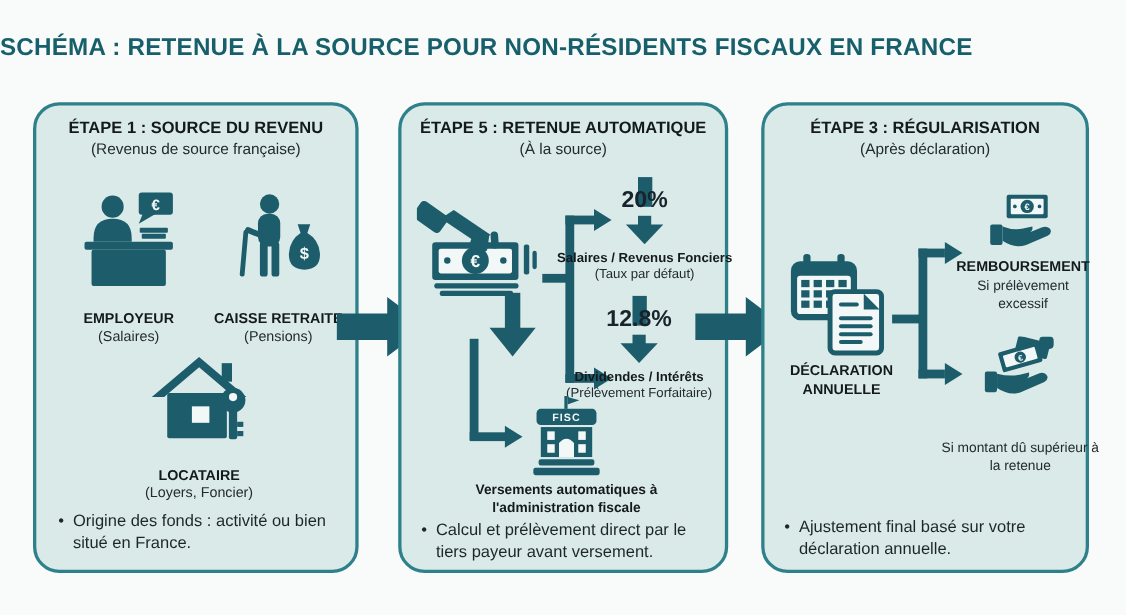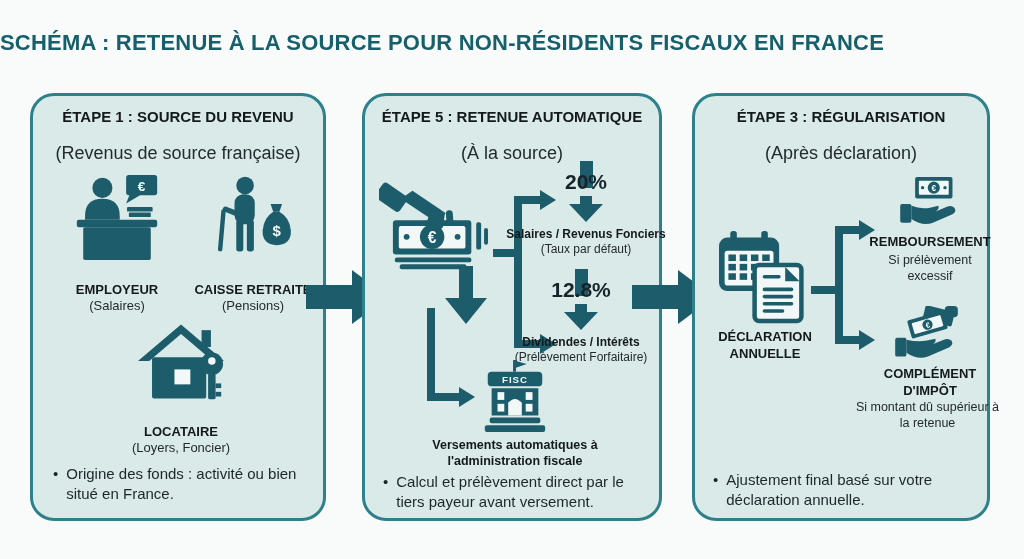--- a/index.html
+++ b/index.html
@@ -13,21 +13,21 @@
   }
   .panel{
     position:absolute;top:93px;height:428px;background:#d9eae8;
     border:3px solid #2e818b;border-radius:24px;box-sizing:border-box;
   }
   #p1{left:30px;width:296px}
   #p2{left:362px;width:300px}
   #p3{left:692px;width:298px}
   .panel-head{position:absolute;left:0;right:0;top:12px;text-align:center}
   .panel-title{font-size:15px;font-weight:700;color:#14191d}
-  .panel-subtitle{font-size:18px;color:#232b30;margin-top:18px}
+  .panel-subtitle{font-size:14px;color:#232b30;margin-top:2px}
 
   .fig{position:absolute;margin:0;text-align:center}
   .fig svg{display:block;margin:0 auto}
   .fig-label{font-size:13px;font-weight:700;color:#14191d;margin-top:20px}
   .fig-sub{font-size:13px;color:#232b30;margin-top:1px}
 
   .h-line,.v-line{position:absolute;background:#1d5c6a}
   .h-line{height:8px}
   .v-line{width:8px}
   .head-right{
@@ -280,21 +280,20 @@
       <rect class="teal" x="53" y="0" width="14" height="12" rx="4"></rect>
       <g transform="rotate(-16 34 18)">
         <rect class="teal" x="14" y="10" width="40" height="20" rx="2"></rect>
         <rect class="lite" x="18" y="14" width="32" height="12" rx="1"></rect>
         <circle class="teal" cx="34" cy="20" r="5.5"></circle>
         <text class="icon-text" x="34" y="23.5" font-size="8" text-anchor="middle">€</text>
       </g>
       <rect class="teal" x="0" y="34" width="12" height="20" rx="2"></rect>
       <path class="teal" d="M12 36 L12 50 Q24 58 35 54 L58 44 Q63 41 60 37 Q57 34 52 36 L40 41 Q44 39 43 35 L34 37 Q24 39 12 36 Z"></path>
     </svg>
-    <div class="caption-bold" style="left:170px;top:270px;width:130px;font-size:13px">COMPLÉMENT D'IMPÔT</div>
     <div class="cond" style="left:160px;top:304px;width:145px">Si montant dû supérieur à la retenue</div>
 
     <div class="bullet" style="left:18px;top:374px;width:252px">
       <span>•</span>
       <span>Ajustement final basé sur votre déclaration annuelle.</span>
     </div>
   </section>
 
 </div>
 

